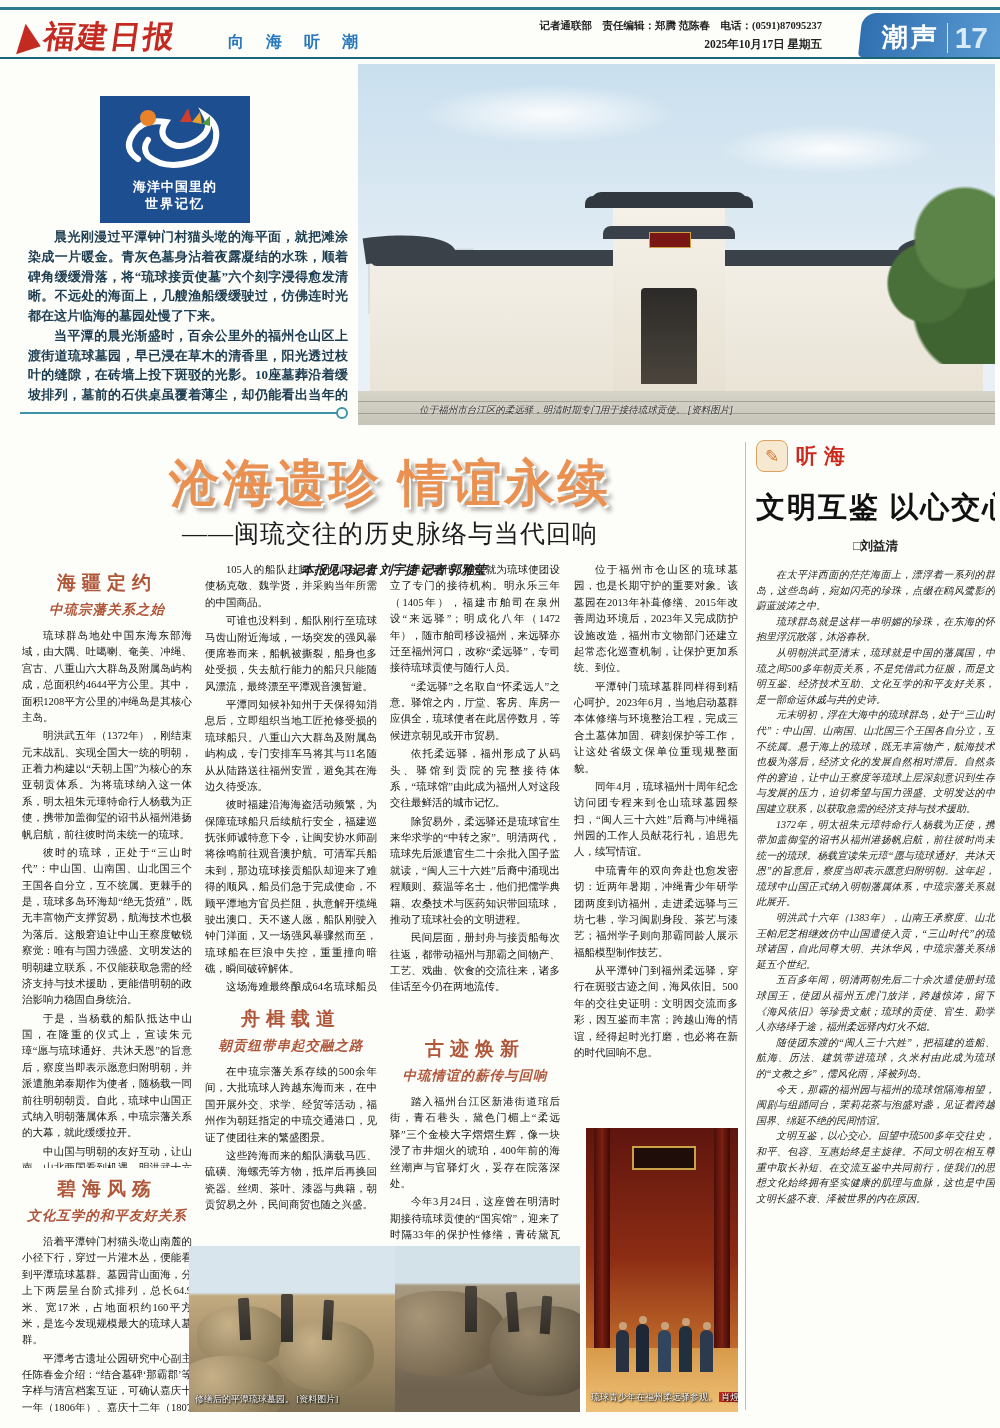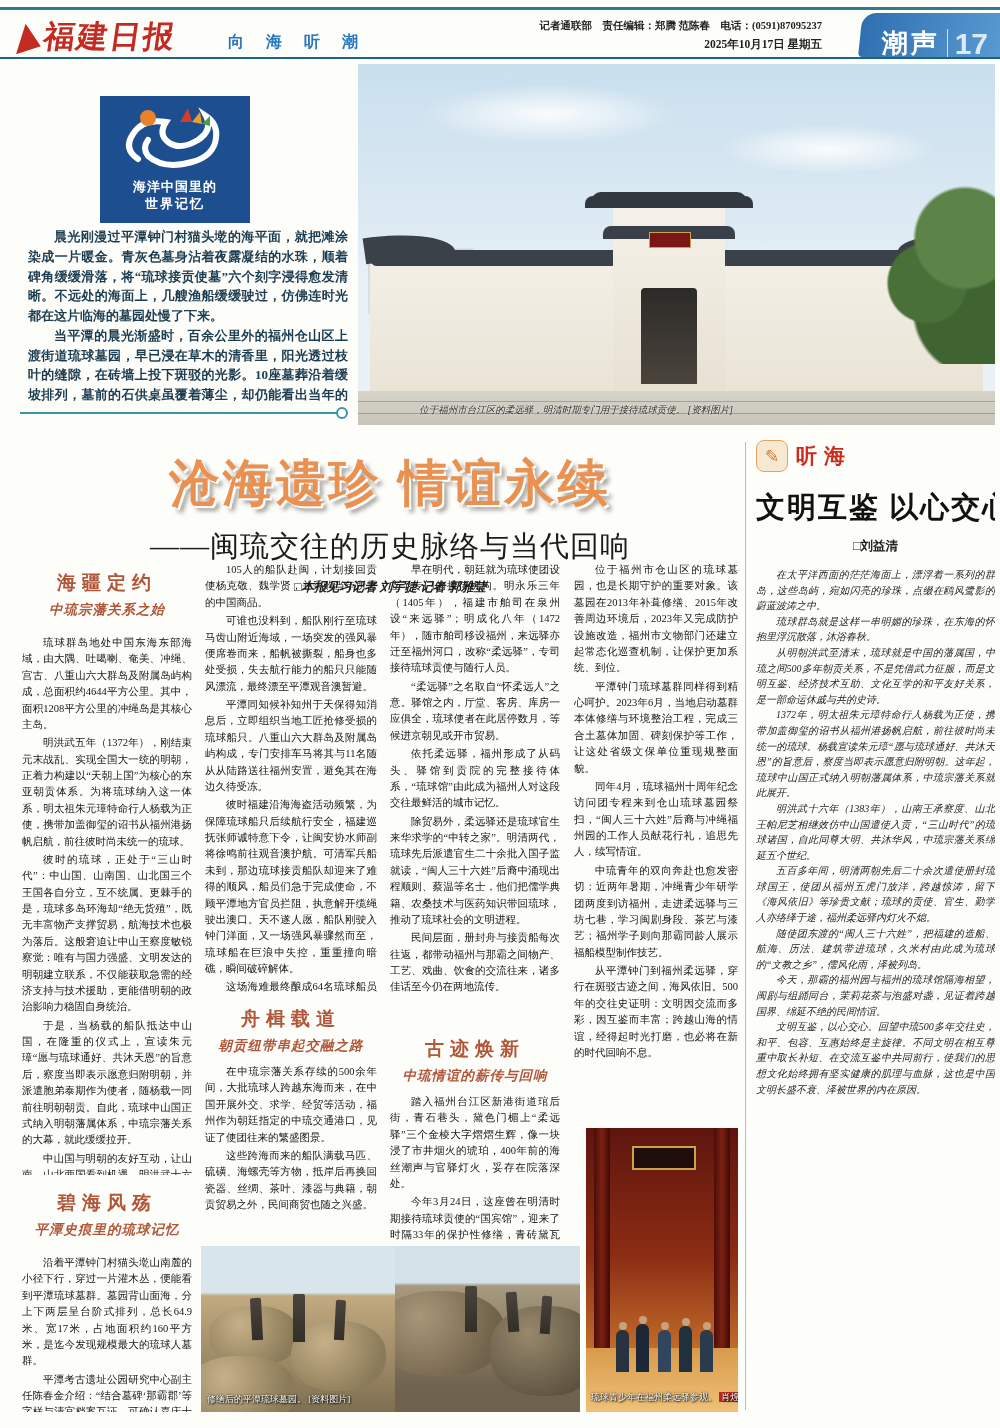--- a/index.html
+++ b/index.html
@@ -43,36 +43,36 @@
   .gbody{position:absolute;left:8px;top:16px;width:112px;height:204px;background:linear-gradient(#f5f1e8,#e6dfd0);}
   .gplaque{position:absolute;left:44px;top:40px;width:40px;height:14px;background:#7a1714;border:1px solid #caa24a;}
   .gdoor{position:absolute;left:36px;top:96px;width:56px;height:96px;background:linear-gradient(#2c2a28,#4a443c);border-radius:4px 4px 0 0;}
   .trees{position:absolute;right:0;top:120px;width:150px;height:180px;background:radial-gradient(circle at 80% 30%,#5c8448 0 28%,transparent 30%),radial-gradient(circle at 55% 55%,#4a7039 0 30%,transparent 32%),radial-gradient(circle at 90% 70%,#3f6331 0 35%,transparent 37%);}
   .ground{position:absolute;left:0;bottom:0;width:100%;height:34px;background:linear-gradient(#d6d3c9,#c7c4ba);}
   .gline{position:absolute;width:100%;height:1px;background:rgba(120,115,105,.5);}
   .topcap{position:absolute;right:262px;bottom:8px;font-size:9.5px;font-style:italic;color:#30302e;text-shadow:0 0 3px rgba(255,255,255,.9);}
   
   .headline{position:absolute;left:120px;top:450px;width:540px;text-align:center;}
   .h-title{font-size:50px;font-weight:900;color:#ea9050;letter-spacing:3px;text-shadow:2px 2px 0 #fff,5px 5px 4px rgba(60,50,40,.45);font-family:"Liberation Sans","DejaVu Sans",sans-serif;white-space:nowrap;}
-  .h-sub{font-size:29px;color:#1b1b1b;margin-top:10px;letter-spacing:1px;}
+  .h-sub{font-size:25px;color:#1b1b1b;letter-spacing:1px;}
   .h-by{font-size:12.5px;font-weight:700;color:#222;margin-top:12px;font-style:italic;}
   
   .col{position:absolute;top:562px;overflow:hidden;display:flex;flex-direction:column;}
   .col p{margin:0 0 2px;font-size:10.5px;line-height:1.56;color:#141414;text-align:justify;text-indent:2em;}
-  .c1{left:22px;width:170px;height:850px;gap:7px;}
+  .c1{left:22px;width:170px;height:850px;}
   .c2{left:205px;width:172px;height:680px;}
   .c3{left:390px;width:170px;height:680px;}
   .c4{left:574px;width:164px;height:564px;}
   .sechead{text-align:center;color:#b0573a;flex:0 0 auto;padding:8px 0 9px;}
   .sechead .t{font-size:19px;font-weight:700;letter-spacing:6px;}
   .sechead .s{font-size:13.5px;font-weight:700;font-style:italic;margin-top:5px;letter-spacing:1px;}
   .seg{overflow:hidden;flex:0 0 auto;}
   .segfill{overflow:hidden;flex:1 1 auto;}
   
-  .photoA{position:absolute;left:201px;top:1246px;width:210px;height:166px;overflow:hidden;background:linear-gradient(#d8e5ec 0 28%,#c2aa80 30%,#93805f 80%,#7d6f52);}
+  .photoA{position:absolute;left:189px;top:1246px;width:210px;height:166px;overflow:hidden;background:linear-gradient(#d8e5ec 0 28%,#c2aa80 30%,#93805f 80%,#7d6f52);}
   .rock{position:absolute;border-radius:45%;background:radial-gradient(circle at 35% 30%,#c6b088,#8a7a58 75%);}
   .stele{position:absolute;background:linear-gradient(#4a443c,#322e28);border-radius:2px 2px 0 0;}
   .photoM{position:absolute;left:395px;top:1246px;width:185px;height:166px;overflow:hidden;background:linear-gradient(#d3e1e8 0 22%,#a79a80 24%,#6f6350 85%);}
   .photoB{position:absolute;left:586px;top:1128px;width:152px;height:284px;overflow:hidden;background:linear-gradient(#5e150e,#8c2c14 45%,#c4702c 80%,#dfa055);}
   .pillar{position:absolute;top:0;width:16px;height:230px;background:linear-gradient(90deg,#4a0e08,#7c2012 50%,#3c0b06);}
   .plaque{position:absolute;left:46px;top:18px;width:60px;height:20px;background:#1e0d08;border:2px solid #caa24a;}
   .floorB{position:absolute;left:0;bottom:0;width:100%;height:64px;background:linear-gradient(#d89a4a,#eec278);}
   .person{position:absolute;bottom:40px;width:13px;height:42px;border-radius:6px 6px 0 0;}
   .phead{position:absolute;left:2.5px;top:-8px;width:8px;height:8px;border-radius:50%;background:#caa27a;}
   .wcap{position:absolute;color:#fff;font-size:9px;text-shadow:0 0 2px #000,1px 1px 2px #000;white-space:nowrap;}
@@ -97,21 +97,21 @@
   <div class="brand">
     <div class="sail"></div>
     <div class="brandname">福建日报</div>
   </div>
   <div class="slogan">向海听潮</div>
   <div class="contact">
     <div>记者通联部　责任编辑：郑腾 范陈春　电话：(0591)87095237</div>
     <div class="date">2025年10月17日 星期五</div>
   </div>
   <div class="secbox"></div>
-  <div class="secbox-in" style="position:absolute;right:12px;top:26px;display:flex;align-items:center;margin-left:28px;">
+  <div class="secbox-in" style="position:absolute;right:12px;top:20px;display:flex;align-items:center;margin-left:28px;">
     <span class="secname">潮声</span>
     <span class="secdiv"></span>
     <span class="pageno">17</span>
   </div>
   <div class="headrule"></div>
 
   <div class="logobox">
     <svg width="115" height="75" viewBox="0 0 115 75">
       <path d="M20 55 Q5 45 15 30 Q25 14 48 18 Q40 30 50 38 Q62 47 80 36 Q95 26 88 12 Q100 20 98 34 Q96 52 74 58 Q46 66 30 52 Q24 44 30 36" fill="none" stroke="#ffffff" stroke-width="6" stroke-linecap="round"></path>
       <circle cx="30" cy="14" r="8" fill="#e8832a"></circle>
@@ -167,21 +167,21 @@
     </div>
     <div class="seg" style="height:540px;">
         <p>琉球群岛地处中国东海东部海域，由大隅、吐噶喇、奄美、冲绳、宫古、八重山六大群岛及附属岛屿构成，总面积约4644平方公里。其中，面积1208平方公里的冲绳岛是其核心主岛。</p>
         <p>明洪武五年（1372年），刚结束元末战乱、实现全国大一统的明朝，正着力构建以“天朝上国”为核心的东亚朝贡体系。为将琉球纳入这一体系，明太祖朱元璋特命行人杨载为正使，携带加盖御玺的诏书从福州港扬帆启航，前往彼时尚未统一的琉球。</p>
         <p>彼时的琉球，正处于“三山时代”：中山国、山南国、山北国三个王国各自分立，互不统属。更棘手的是，琉球多岛环海却“绝无货殖”，既无丰富物产支撑贸易，航海技术也极为落后。这般窘迫让中山王察度敏锐察觉：唯有与国力强盛、文明发达的明朝建立联系，不仅能获取急需的经济支持与技术援助，更能借明朝的政治影响力稳固自身统治。</p>
         <p>于是，当杨载的船队抵达中山国，在隆重的仪式上，宣读朱元璋“愿与琉球通好、共沐天恩”的旨意后，察度当即表示愿意归附明朝，并派遣胞弟泰期作为使者，随杨载一同前往明朝朝贡。自此，琉球中山国正式纳入明朝藩属体系，中琉宗藩关系的大幕，就此缓缓拉开。</p>
         <p>中山国与明朝的友好互动，让山南、山北两国看到机遇。明洪武十六年（1383年），山南王承察度、山北王帕尼芝相继效仿中山国，遣使入贡，自愿归附明朝。</p>
       </div>
     <div class="sechead">
       <div class="t">碧海风殇</div>
-      <div class="s">平潭史痕里的琉球记忆</div>
+      <div class="s">文化互学的和平友好关系</div>
     </div>
     <div class="segfill">
         <p>沿着平潭钟门村猫头墘山南麓的小径下行，穿过一片灌木丛，便能看到平潭琉球墓群。墓园背山面海，分上下两层呈台阶式排列，总长64.9米、宽17米，占地面积约160平方米，是迄今发现规模最大的琉球人墓群。</p>
         <p>平潭考古遗址公园研究中心副主任陈春金介绍：“结合墓碑‘那霸郡’等字样与清宫档案互证，可确认嘉庆十一年（1806年）、嘉庆十二年（1807年）琉球接贡船先后在平潭海域触礁沉没，遇难船员长眠于此。”</p>
       </div>
   </div>
 
   <div class="col c2">
     <div class="seg" style="height:436px;">
         <p>105人的船队赴闽，计划接回贡使杨克敬、魏学贤，并采购当年所需的中国商品。</p>
@@ -275,20 +275,21 @@
     <div class="tagrow">
       <div class="tagicon">✎</div>
       <div class="tagname">听海</div>
     </div>
     <div class="sb-title">文明互鉴 以心交心</div>
     <div class="sb-by">□刘益清</div>
     <div class="sb-body">
         <p>在太平洋西面的茫茫海面上，漂浮着一系列的群岛，这些岛屿，宛如闪亮的珍珠，点缀在鸥风鹭影的蔚蓝波涛之中。</p>
         <p>琉球群岛就是这样一串明媚的珍珠，在东海的怀抱里浮沉散落，沐浴春秋。</p>
         <p>从明朝洪武至清末，琉球就是中国的藩属国，中琉之间500多年朝贡关系，不是凭借武力征服，而是文明互鉴、经济技术互助、文化互学的和平友好关系，是一部命运休戚与共的史诗。</p>
+        <p>元末明初，浮在大海中的琉球群岛，处于“三山时代”：中山国、山南国、山北国三个王国各自分立，互不统属。悬于海上的琉球，既无丰富物产，航海技术也极为落后，经济文化的发展自然相对滞后。自然条件的窘迫，让中山王察度等琉球上层深刻意识到生存与发展的压力，迫切希望与国力强盛、文明发达的中国建立联系，以获取急需的经济支持与技术援助。</p>
         <p>1372年，明太祖朱元璋特命行人杨载为正使，携带加盖御玺的诏书从福州港扬帆启航，前往彼时尚未统一的琉球。杨载宣读朱元璋“愿与琉球通好、共沐天恩”的旨意后，察度当即表示愿意归附明朝。这年起，琉球中山国正式纳入明朝藩属体系，中琉宗藩关系就此展开。</p>
         <p>明洪武十六年（1383年），山南王承察度、山北王帕尼芝相继效仿中山国遣使入贡，“三山时代”的琉球诸国，自此同尊大明、共沐华风，中琉宗藩关系绵延五个世纪。</p>
         <p>五百多年间，明清两朝先后二十余次遣使册封琉球国王，使团从福州五虎门放洋，跨越惊涛，留下《海风依旧》等珍贵文献；琉球的贡使、官生、勤学人亦络绎于途，福州柔远驿内灯火不熄。</p>
         <p>随使团东渡的“闽人三十六姓”，把福建的造船、航海、历法、建筑带进琉球，久米村由此成为琉球的“文教之乡”，儒风化雨，泽被列岛。</p>
         <p>今天，那霸的福州园与福州的琉球馆隔海相望，闽剧与组踊同台，茉莉花茶与泡盛对盏，见证着跨越国界、绵延不绝的民间情谊。</p>
         <p>文明互鉴，以心交心。回望中琉500多年交往史，和平、包容、互惠始终是主旋律。不同文明在相互尊重中取长补短、在交流互鉴中共同前行，使我们的思想文化始终拥有坚实健康的肌理与血脉，这也是中国文明长盛不衰、泽被世界的内在原因。</p>
       </div>
   </div>
 
 </div>

